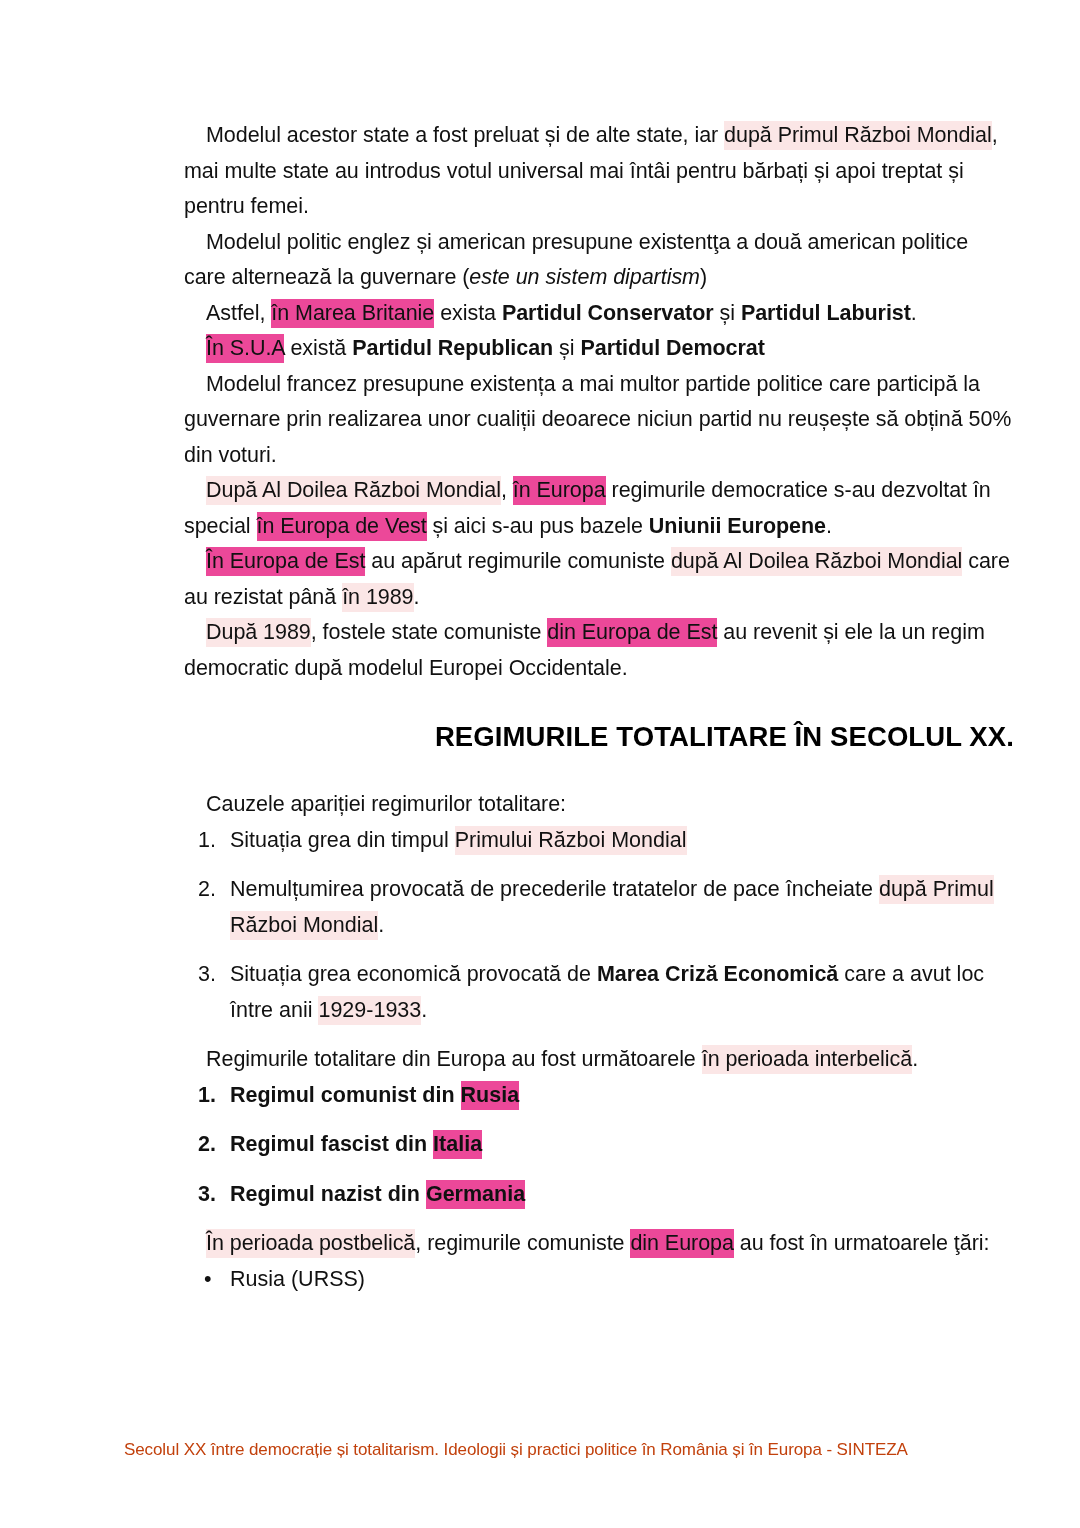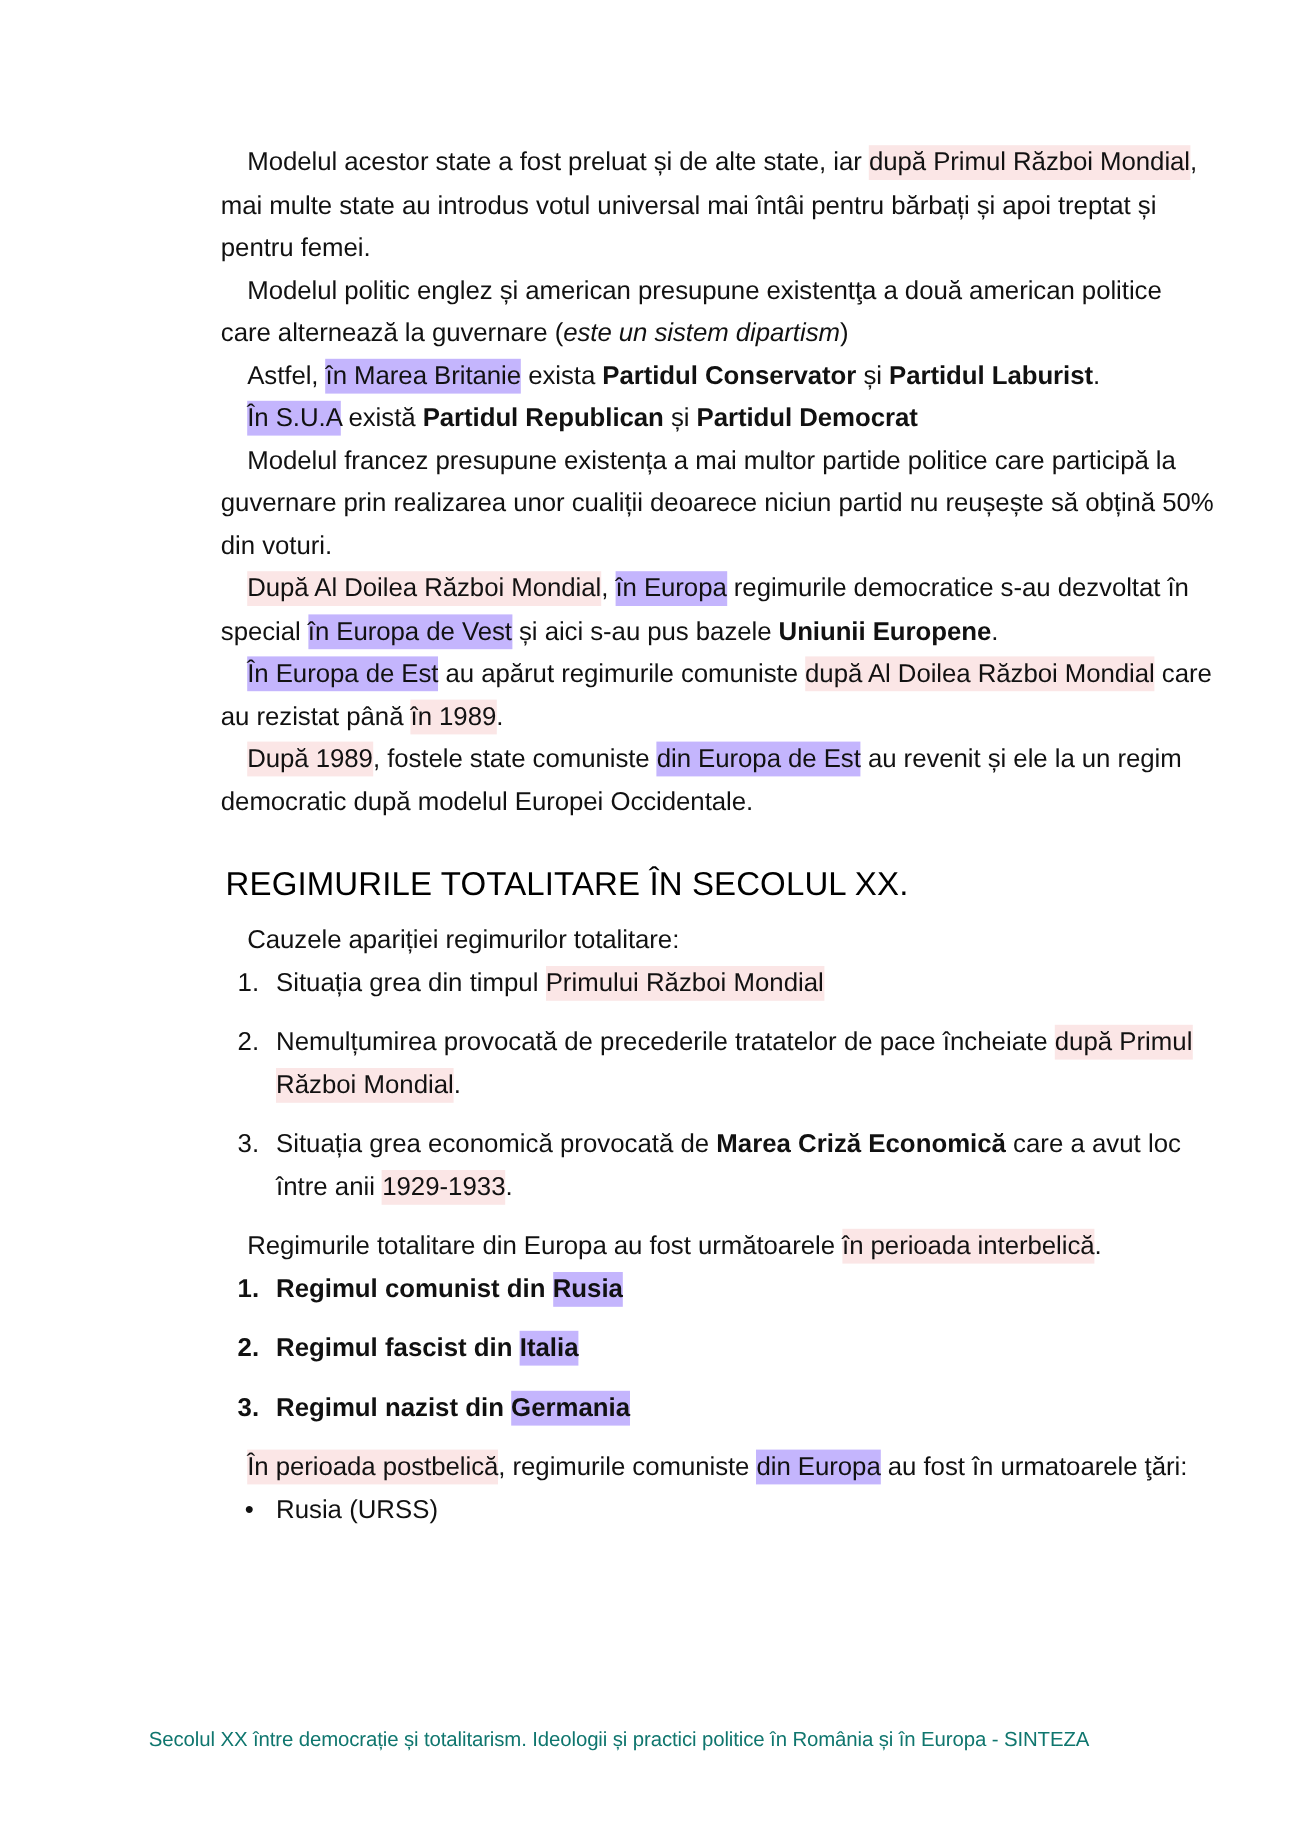--- a/index.html
+++ b/index.html
@@ -32,24 +32,25 @@
     text-indent: 22px;
     color: #111111;
     letter-spacing: -0.05px;
   }
   .gap-para { margin-bottom: 15px; }
   .gap-small { margin-bottom: 14px; }
 
   h2.section-heading {
     font-size: 27.5px;
     line-height: 36px;
-    font-weight: normal;
-    margin: 33px 0 11px 4px;
+    font-weight: bold;
+    margin: 33px 0 32px 4px;
     letter-spacing: 0.1px;
     color: #000000;
+    text-align: right;
   }
 
   ol.num-list, ul.bullet-list {
     margin: 0;
     padding: 0;
     list-style: none;
   }
   ol.num-list > li {
     position: relative;
     padding-left: 46px;
@@ -85,41 +86,41 @@
   }
   li.bold-item { font-weight: bold; }
 
   .hl-pink {
     background-color: #fbe6e6;
     padding: 2px 0 3px 0;
     box-decoration-break: clone;
     -webkit-box-decoration-break: clone;
   }
   .hl-gray {
-    background-color: #c4b5fd;
+    background-color: #ec4899;
     padding: 2px 0 3px 0;
     box-decoration-break: clone;
     -webkit-box-decoration-break: clone;
   }
   strong { font-weight: bold; }
   em { font-style: italic; }
 
   .footer {
     position: absolute;
     left: 0;
     top: 1440px;
     width: 1080px;
     height: 40px;
   }
   .footer-text {
     position: absolute;
     left: 64px;
     top: 0;
     font-size: 17px;
-    color: #0f766e;
+    color: #c2410c;
     letter-spacing: -0.1px;
   }
   .footer-page {
     position: absolute;
     left: 1000px;
     top: 0;
     font-size: 17px;
     color: #9b9b9b;
   }
 </style>

